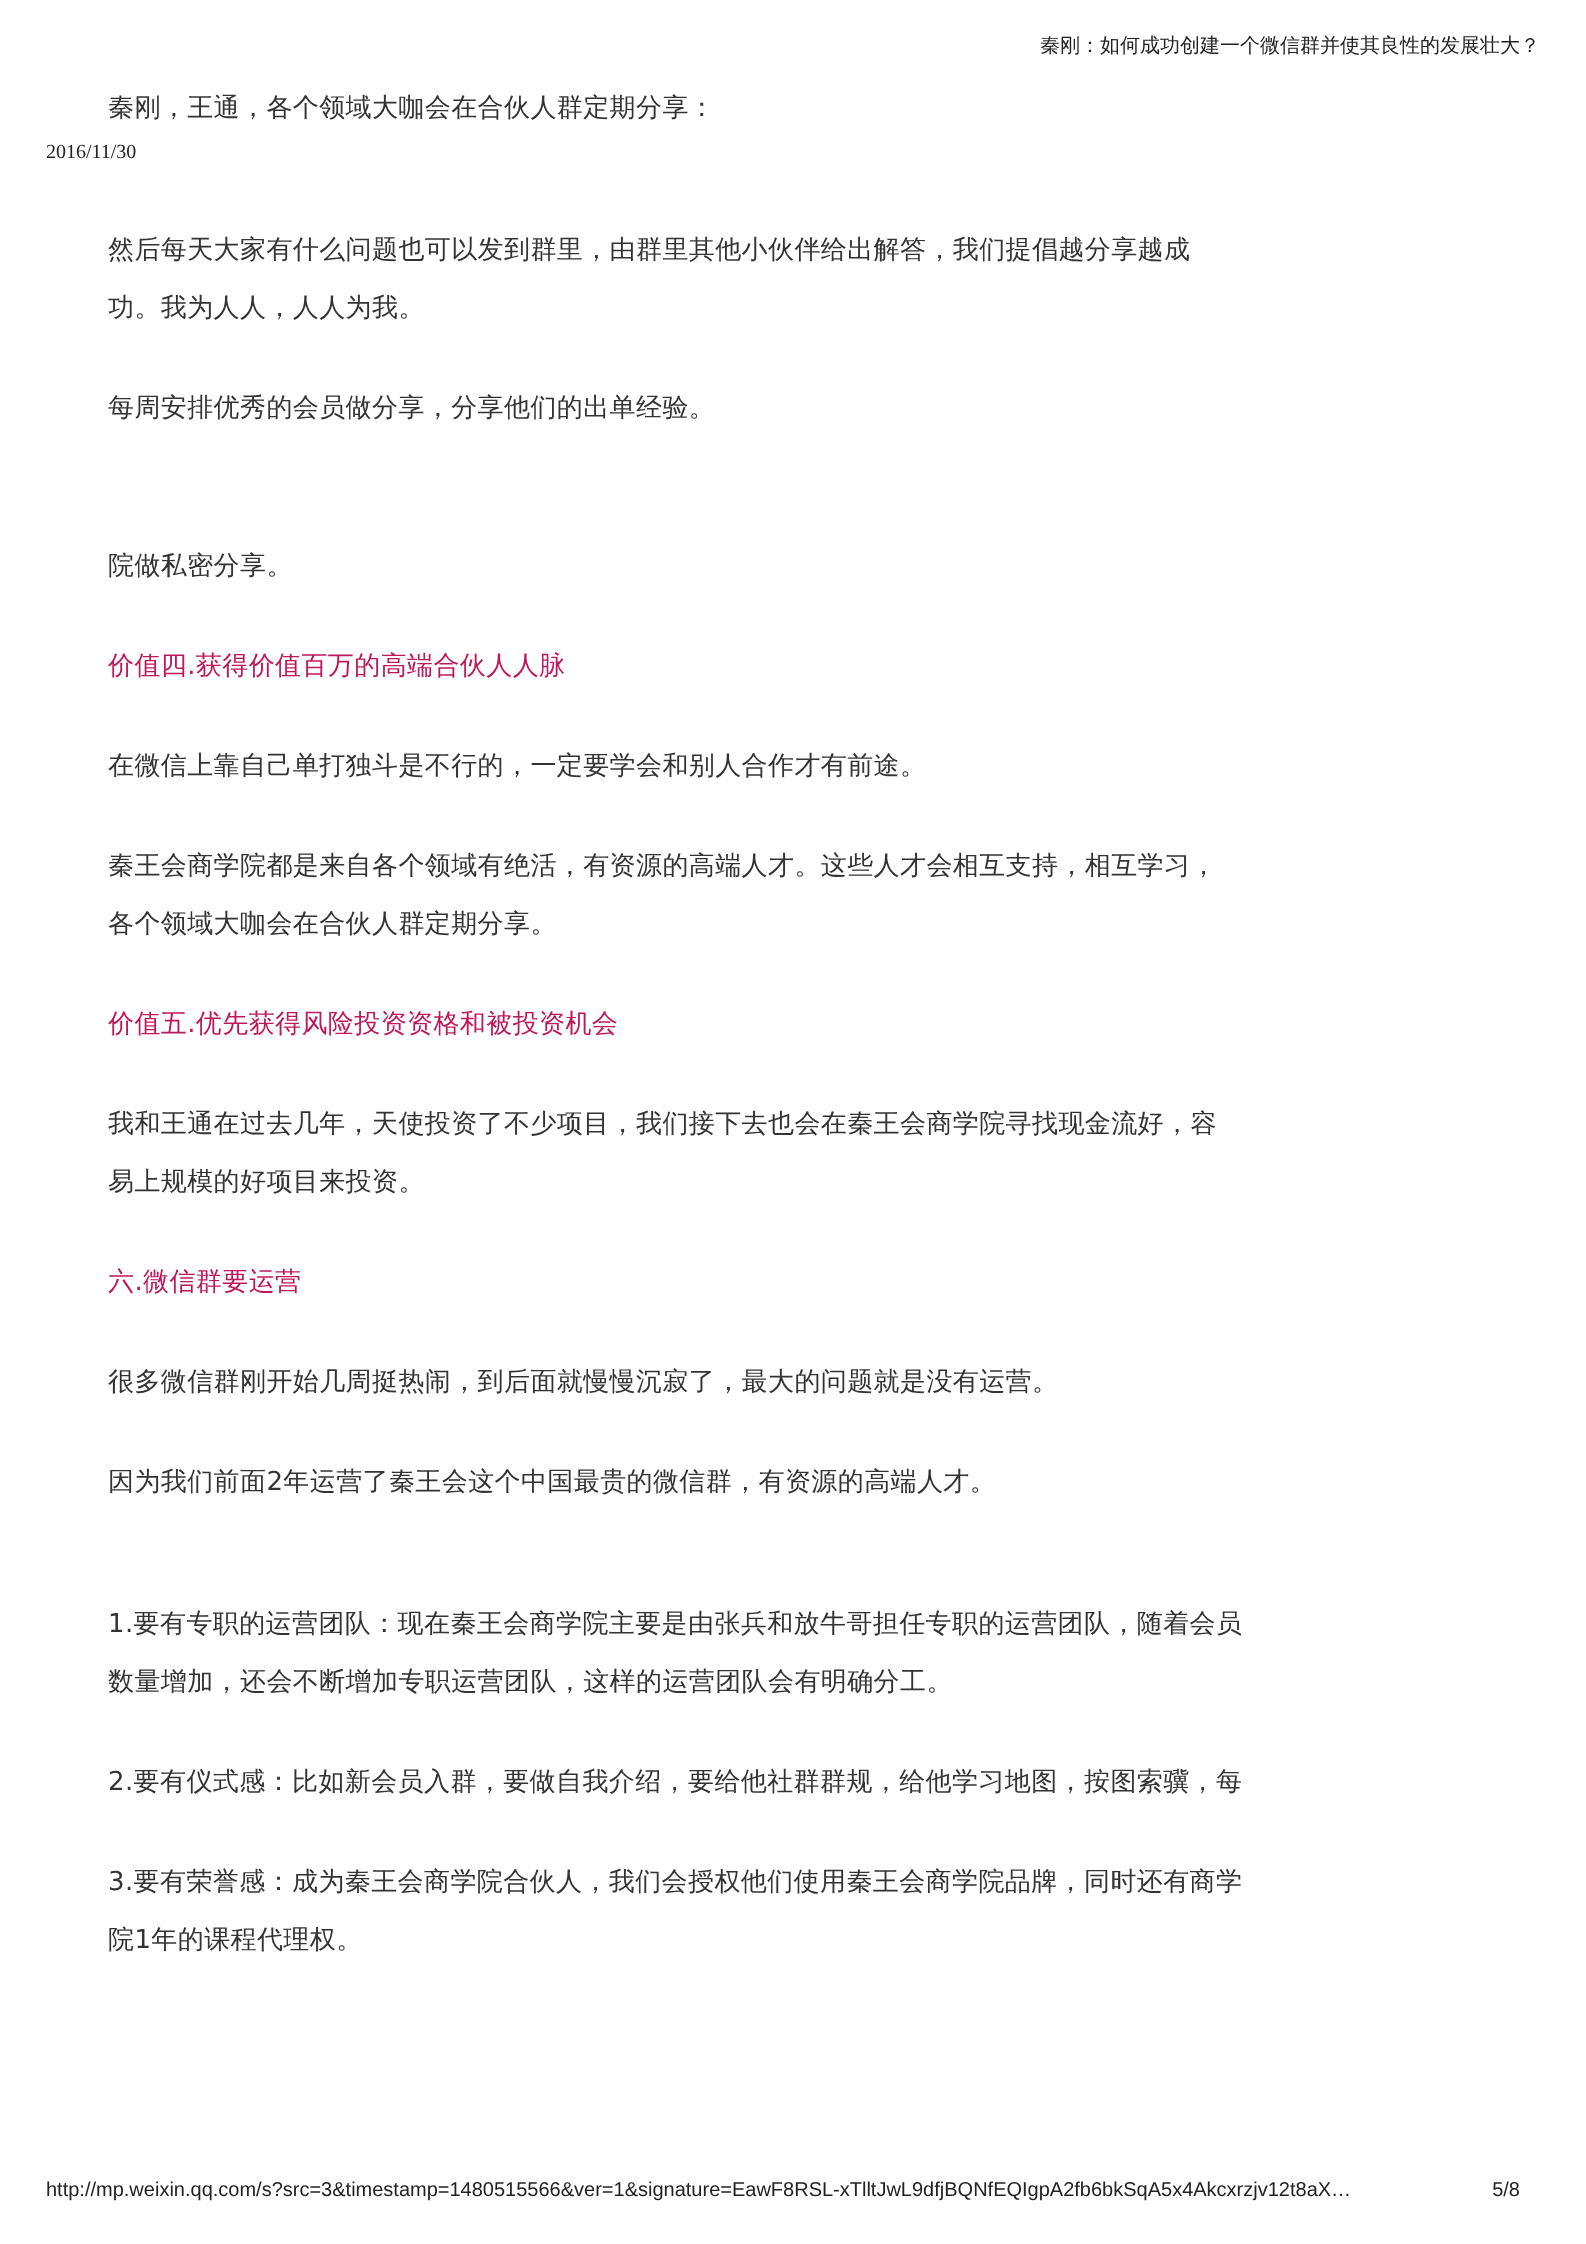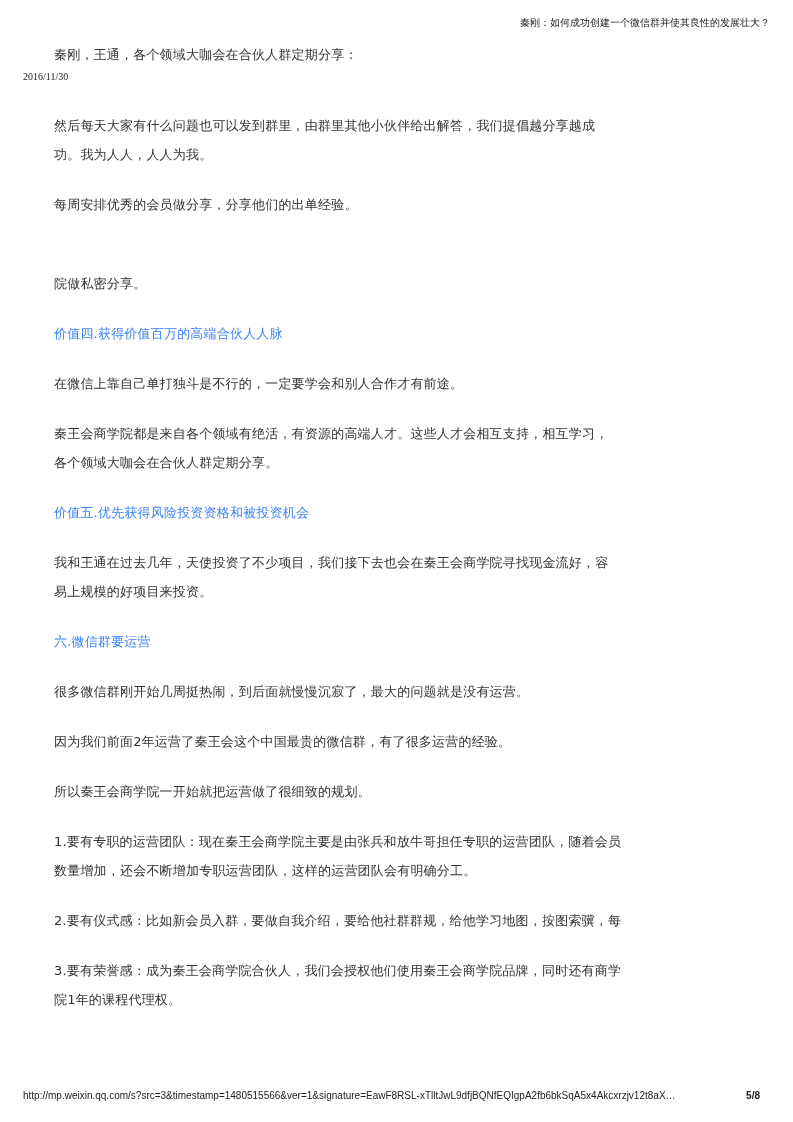--- a/index.html
+++ b/index.html
@@ -47,21 +47,21 @@
       left: 54px;
       width: 690px;
     }
     .content p {
       margin: 0;
       font-size: 13px;
       line-height: 29px;
       letter-spacing: 0.2px;
     }
     .content p.heading {
-      color: #3b82f6;
+      color: #be185d;
     }
     .gap { height: 21px; }
     .print-footer {
       position: absolute;
       top: 1090px;
       left: 23px;
       right: 23px;
       height: 14px;
       font-family: "Liberation Sans", sans-serif;
       font-size: 10px;
@@ -69,21 +69,20 @@
     }
     .print-footer .url {
       position: absolute;
       left: 0;
       top: 0;
     }
     .print-footer .page {
       position: absolute;
       right: 10px;
       top: 0;
-      font-weight: bold;
     }
   </style>
 </head>
 <body>
 
 <div class="print-header">
   <span class="date">2016/11/30</span>
   <span class="title">秦刚：如何成功创建一个微信群并使其良性的发展壮大？</span>
 </div>
 
@@ -104,23 +103,22 @@
   <p><span>秦王会商学院都是来自各个领域有绝活，有资源的高端人才。这些人才会相互支持，相互学习，</span><br><span>各个领域大咖会在合伙人群定期分享。</span></p>
   <div class="gap"></div>
   <p class="heading"><span>价值五.优先获得风险投资资格和被投资机会</span></p>
   <div class="gap"></div>
   <p><span>我和王通在过去几年，天使投资了不少项目，我们接下去也会在秦王会商学院寻找现金流好，容</span><br><span>易上规模的好项目来投资。</span></p>
   <div class="gap"></div>
   <p class="heading"><span>六.微信群要运营</span></p>
   <div class="gap"></div>
   <p><span>很多微信群刚开始几周挺热闹，到后面就慢慢沉寂了，最大的问题就是没有运营。</span></p>
   <div class="gap"></div>
-  <p><span>因为我们前面2年运营了秦王会这个中国最贵的微信群，有了很多运营的经验。</span></p>
+  <p><span>因为我们前面2年运营了秦王会这个中国最贵的微信群，有资源的高端人才。</span></p>
   <div class="gap"></div>
-  <p><span>所以秦王会商学院一开始就把运营做了很细致的规划。</span></p>
   <div class="gap"></div>
   <p><span>1.要有专职的运营团队：现在秦王会商学院主要是由张兵和放牛哥担任专职的运营团队，随着会员</span><br><span>数量增加，还会不断增加专职运营团队，这样的运营团队会有明确分工。</span></p>
   <div class="gap"></div>
   <p><span>2.要有仪式感：比如新会员入群，要做自我介绍，要给他社群群规，给他学习地图，按图索骥，每</span><br></p>
   <div class="gap"></div>
   <p><span>3.要有荣誉感：成为秦王会商学院合伙人，我们会授权他们使用秦王会商学院品牌，同时还有商学</span><br><span>院1年的课程代理权。</span></p>
 </div>
 
 <div class="print-footer">
   <span class="url">http://mp.weixin.qq.com/s?src=3&amp;timestamp=1480515566&amp;ver=1&amp;signature=EawF8RSL-xTlltJwL9dfjBQNfEQIgpA2fb6bkSqA5x4Akcxrzjv12t8aX…</span>

